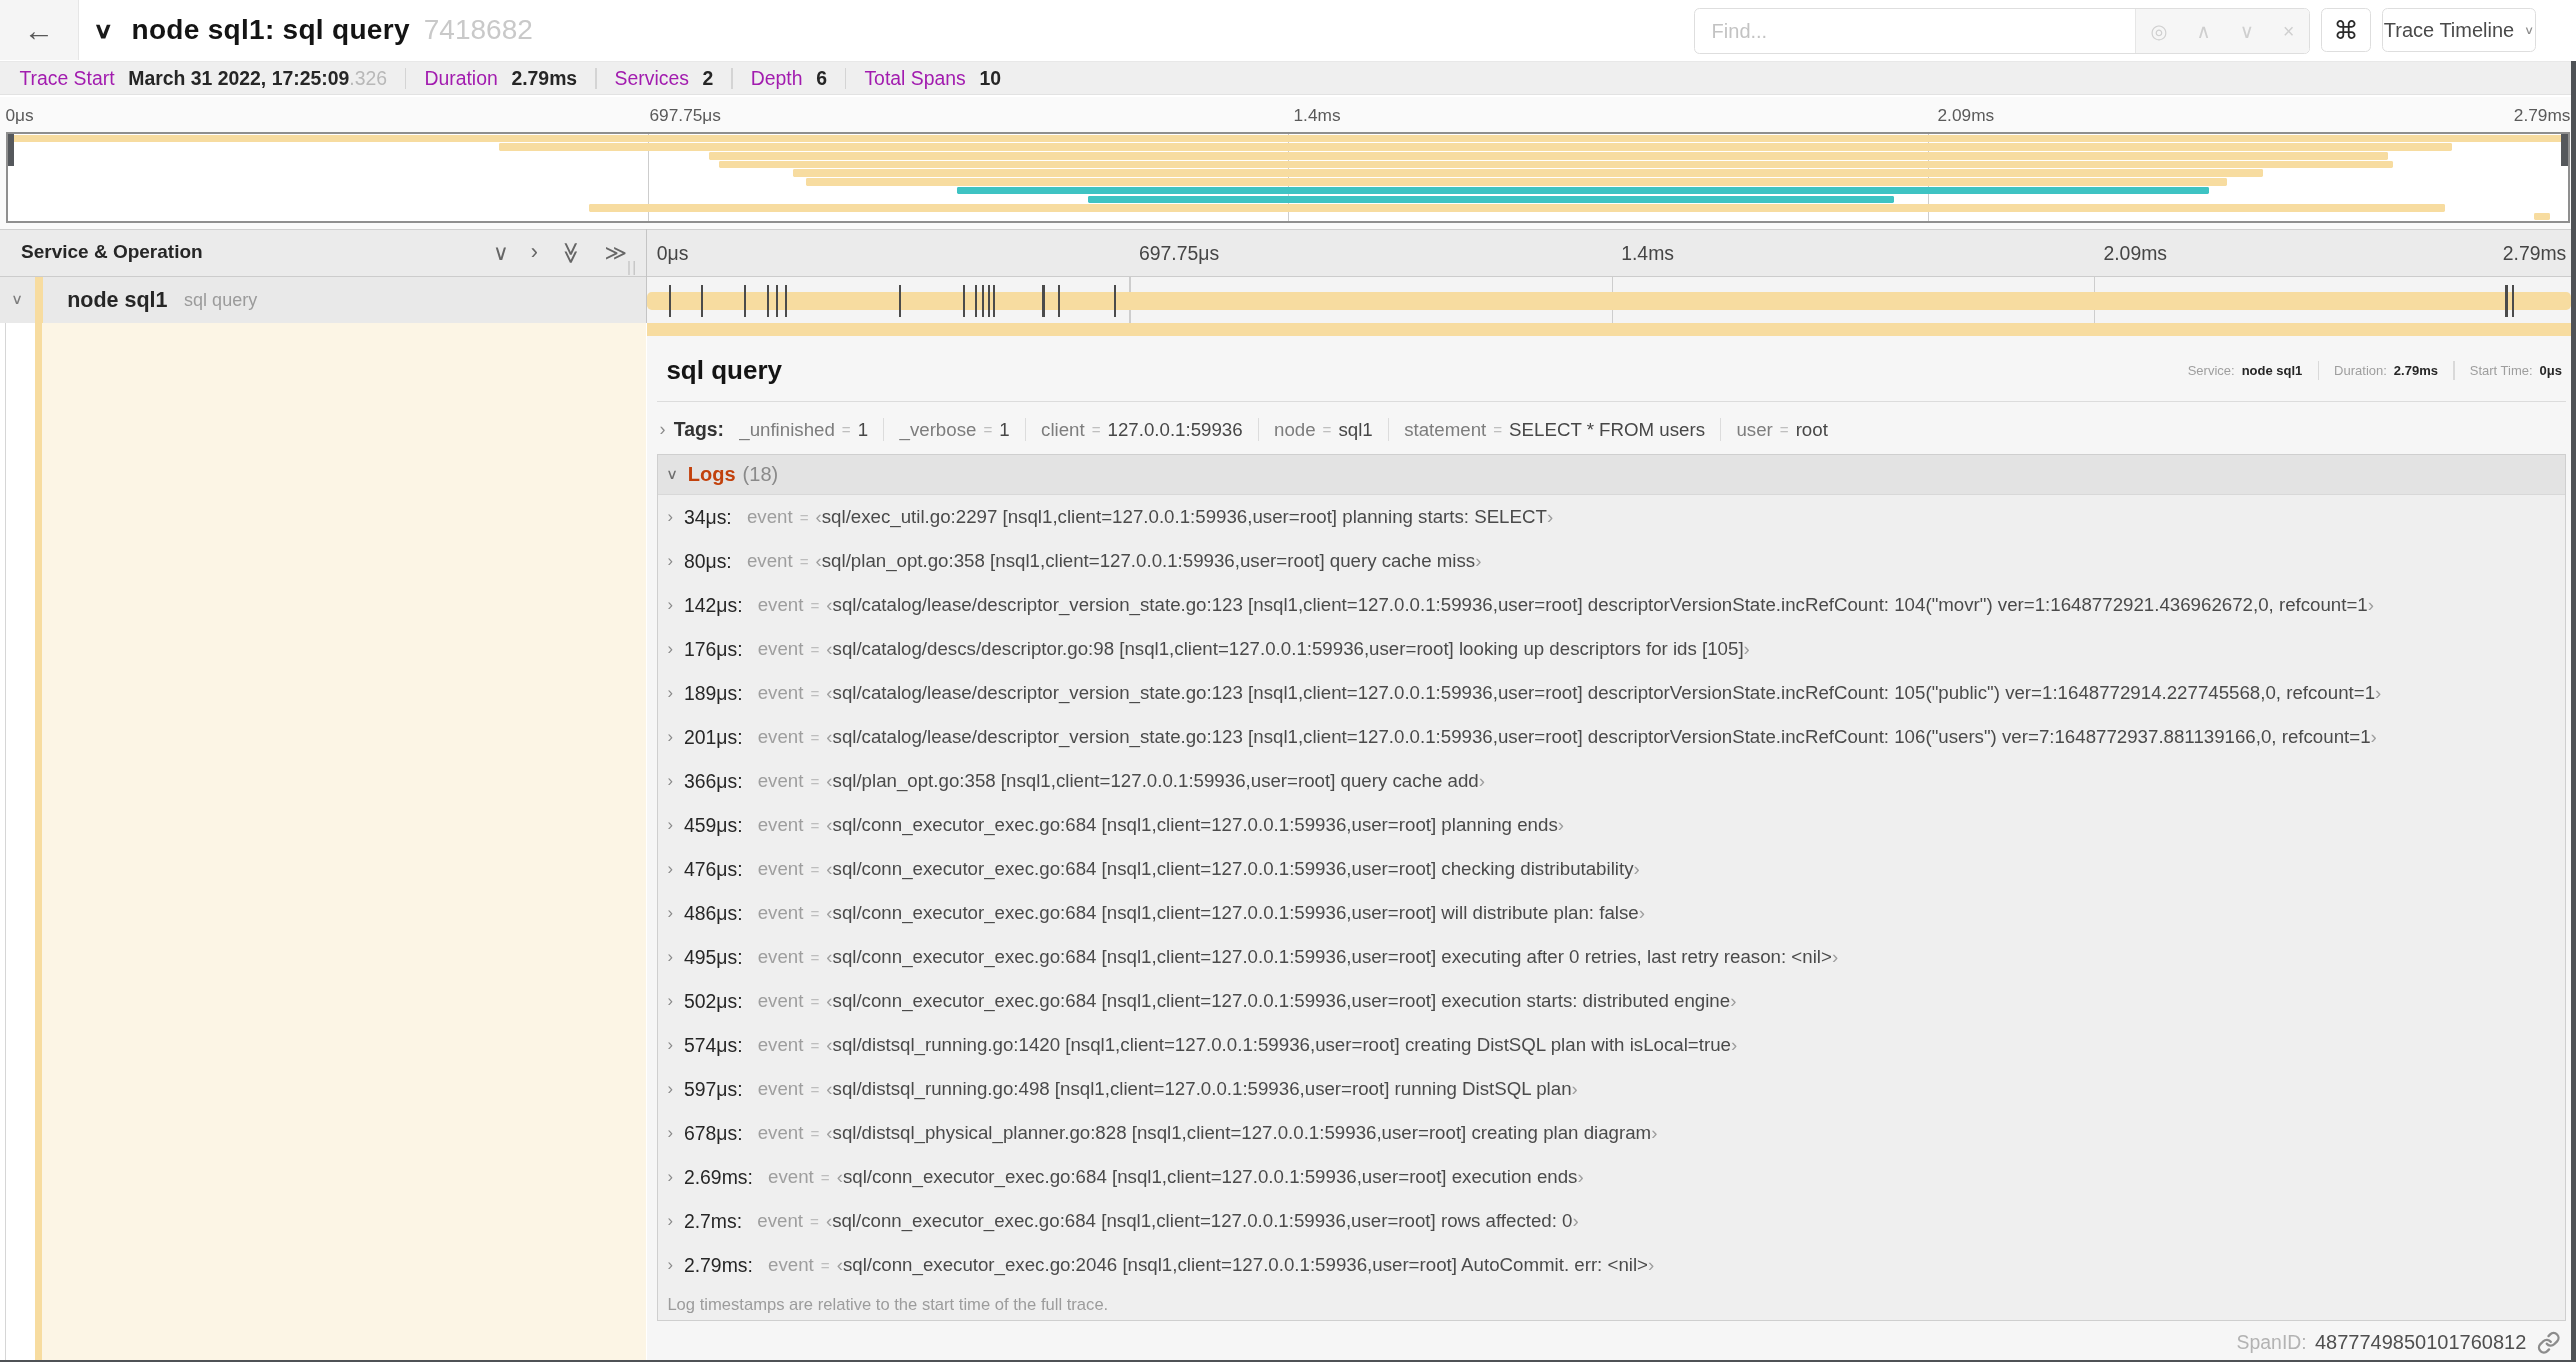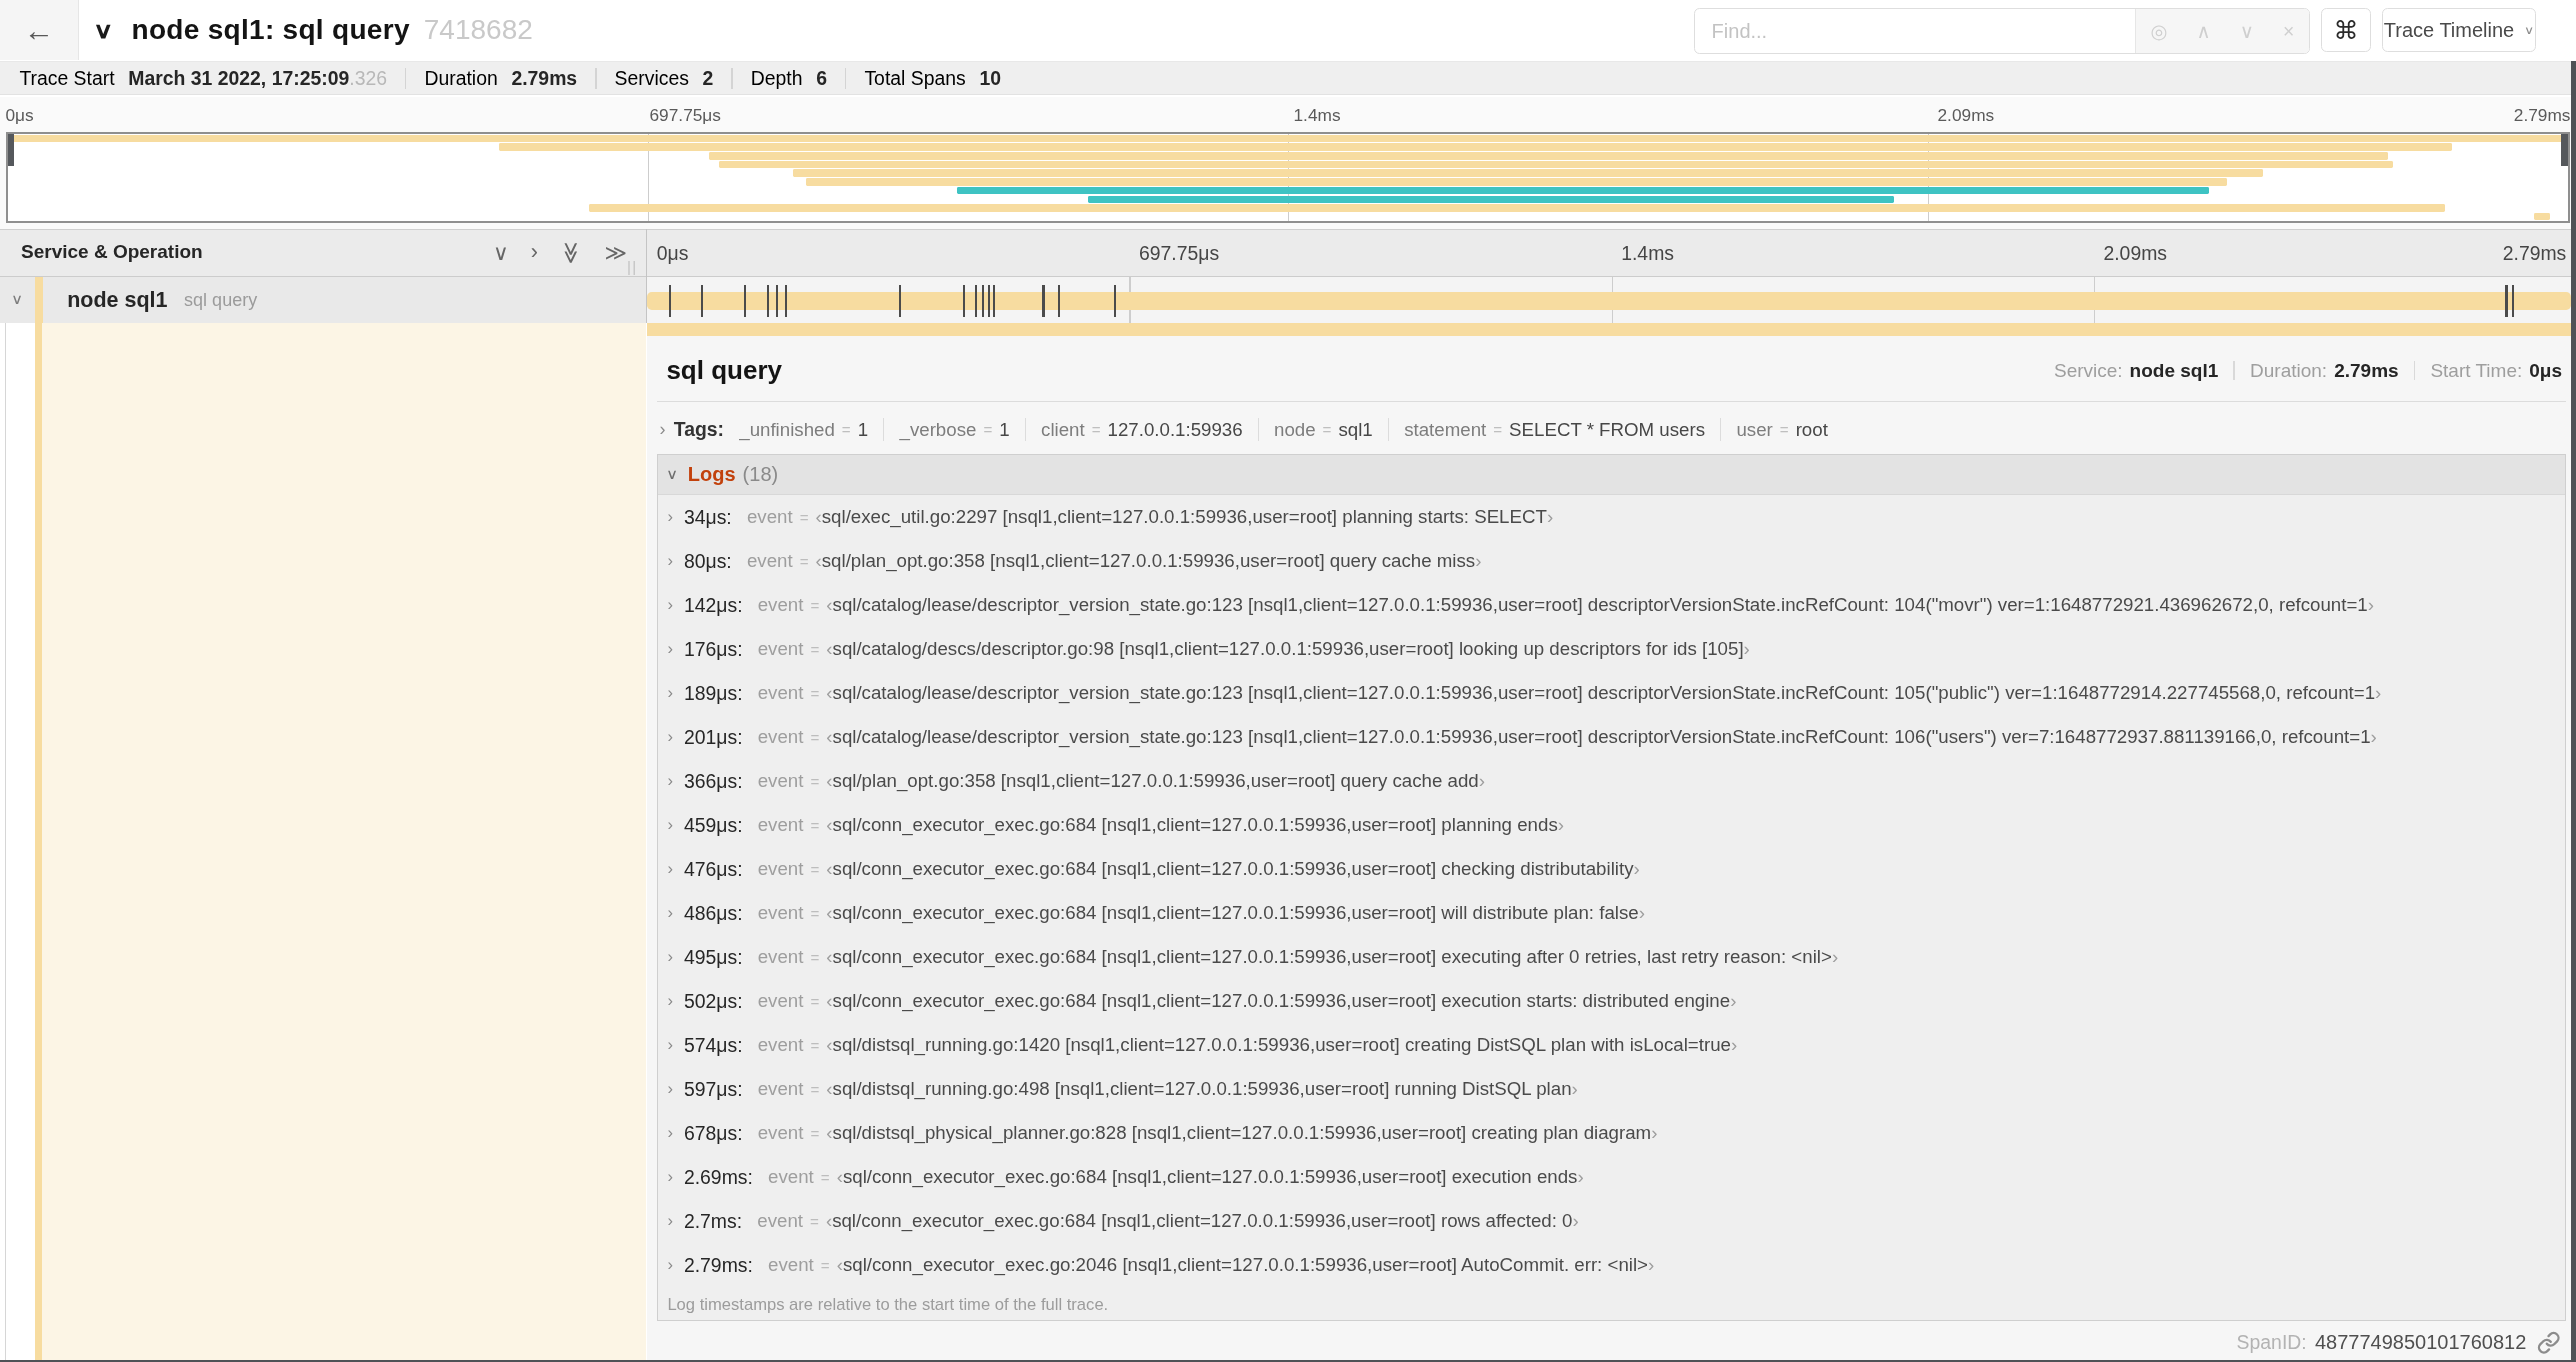--- a/index.html
+++ b/index.html
@@ -23,21 +23,21 @@
   .find-tools{width:173px;background:#f6f6f6;border-left:1.4px solid #e6e6e6;display:flex;align-items:center;justify-content:space-around;color:#cfcfcf;font-size:19.4px;}
   .find-tools span{cursor:pointer;}
   .sq-btn{position:absolute;top:8.3px;height:44px;border:1.4px solid #dedede;border-radius:5.5px;background:#fff;
     display:flex;align-items:center;justify-content:center;cursor:pointer;box-sizing:border-box;}
   #kbd-btn{left:2321px;width:50px;font-size:25px;color:#2b2b2b;}
   #view-select{left:2382px;width:154px;font-size:20px;color:#4a4a4a;}
   #view-select .chev{font-size:14px;color:#8c8c8c;margin-left:9.7px;transform:scaleY(.8);}
   
   #stats-bar{position:absolute;left:0;top:62px;width:2576px;height:33px;background:#efefef;border-bottom:1.4px solid #e2e2e2;
     display:flex;align-items:center;padding-left:19.4px;box-sizing:border-box;font-size:19.4px;}
-  .stat-label{color:#000000;margin-right:8.3px;text-align:center;}
+  .stat-label{color:#a21caf;margin-right:8.3px;text-align:center;}
   .stat-value{color:#262626;font-weight:700;}
   .stat-suffix{color:#b8b8b8;font-weight:400;}
   .stat-sep{width:1.4px;height:21px;background:#d4d4d4;margin:0 18px;}
   
   #minimap{position:absolute;left:0;top:97px;width:2576px;height:132px;background:#fafafa;}
   .mm-ticks{position:absolute;left:0;top:5.5px;width:100%;height:28px;font-size:17.3px;color:#5a5a5a;}
   .mm-ticks div{position:absolute;top:2.8px;}
   #mm-canvas{position:absolute;left:5.5px;top:35px;width:2564px;height:91px;background:#fff;border:2.1px solid #8f8f8f;box-sizing:border-box;}
   .gridline{position:absolute;top:0;bottom:0;width:1.4px;background:#cdcdcd;}
   .mm-row{position:relative;height:8.7px;}
@@ -65,21 +65,21 @@
   .log-tick{position:absolute;top:7.6px;width:2.1px;height:32px;background:#4b4b4b;}
   
   #detail-left{position:absolute;left:0;top:323px;width:646px;bottom:0;background:#fff;}
   .indent-guide{position:absolute;left:4.8px;top:0;bottom:0;width:1.4px;background:#d6d6d6;}
   .detail-colorbar{position:absolute;left:35px;top:0;bottom:0;width:7.6px;}
   .detail-cream{position:absolute;left:42px;top:0;bottom:0;right:0;}
   #detail-panel{position:absolute;left:647px;top:323px;right:0;bottom:0;background:#f6f6f6;}
   .detail-topbar{position:absolute;left:0;top:0;right:0;height:12.5px;}
   .detail-head{position:absolute;left:19.4px;right:14px;top:28px;height:39px;display:flex;align-items:center;}
   .detail-title{font-size:26px;font-weight:700;color:#141414;}
-  .detail-meta{margin-left:auto;display:flex;align-items:center;font-size:19px;}
+  .detail-meta{margin-left:auto;display:flex;align-items:center;font-size:13px;}
   .meta-label{color:#9e9e9e;margin-right:7px;}
   .meta-value{color:#262626;font-weight:700;}
   .meta-sep{width:1.4px;height:19.4px;background:#d9d9d9;margin:0 15.2px;}
   .detail-divider{position:absolute;left:9.7px;right:9.7px;top:78px;height:1.4px;background:#dcdcdc;}
   .tags-row{position:absolute;left:9.7px;right:9.7px;top:87px;height:39px;display:flex;align-items:center;cursor:pointer;}
   .tw-chev{color:#8c8c8c;font-size:18px;margin:0 8.3px 0 2.8px;}
   .tags-label{font-size:19.4px;font-weight:700;color:#333;margin-right:15.2px;text-align:right;}
   .tag-item{display:flex;align-items:center;font-size:18.7px;padding:0 15.2px;border-left:1.4px solid #dcdcdc;height:23.5px;}
   .tag-item:first-of-type{border-left:none;padding-left:0;justify-content:space-between;}
   .tag-key{color:#7d7d7d;}

